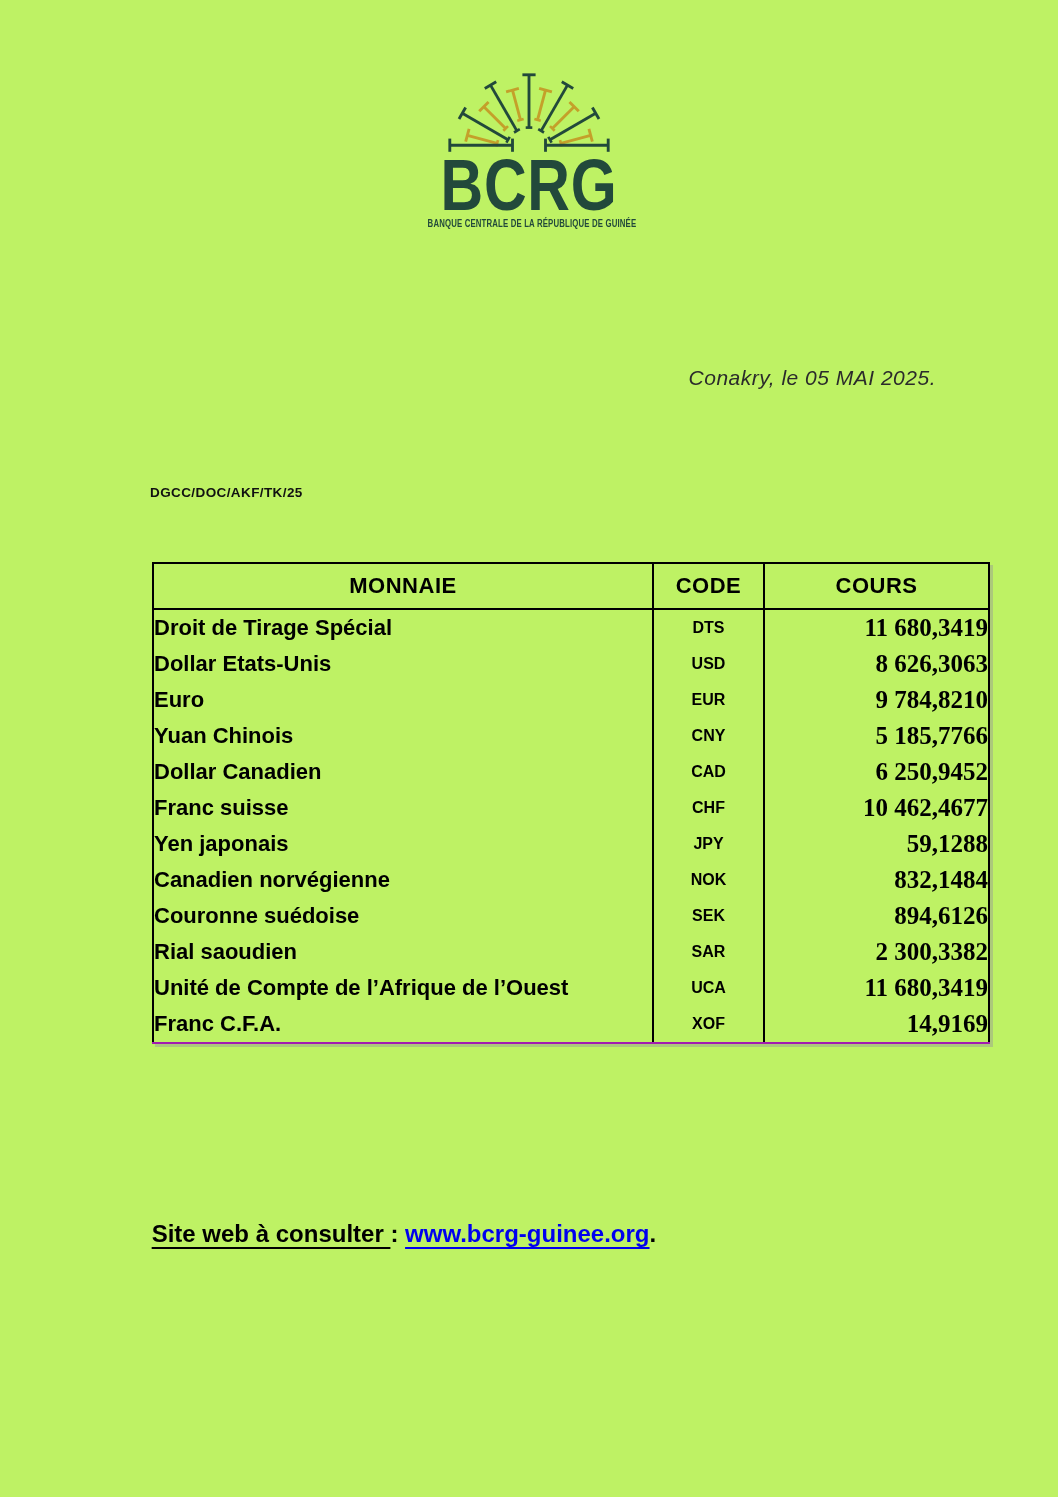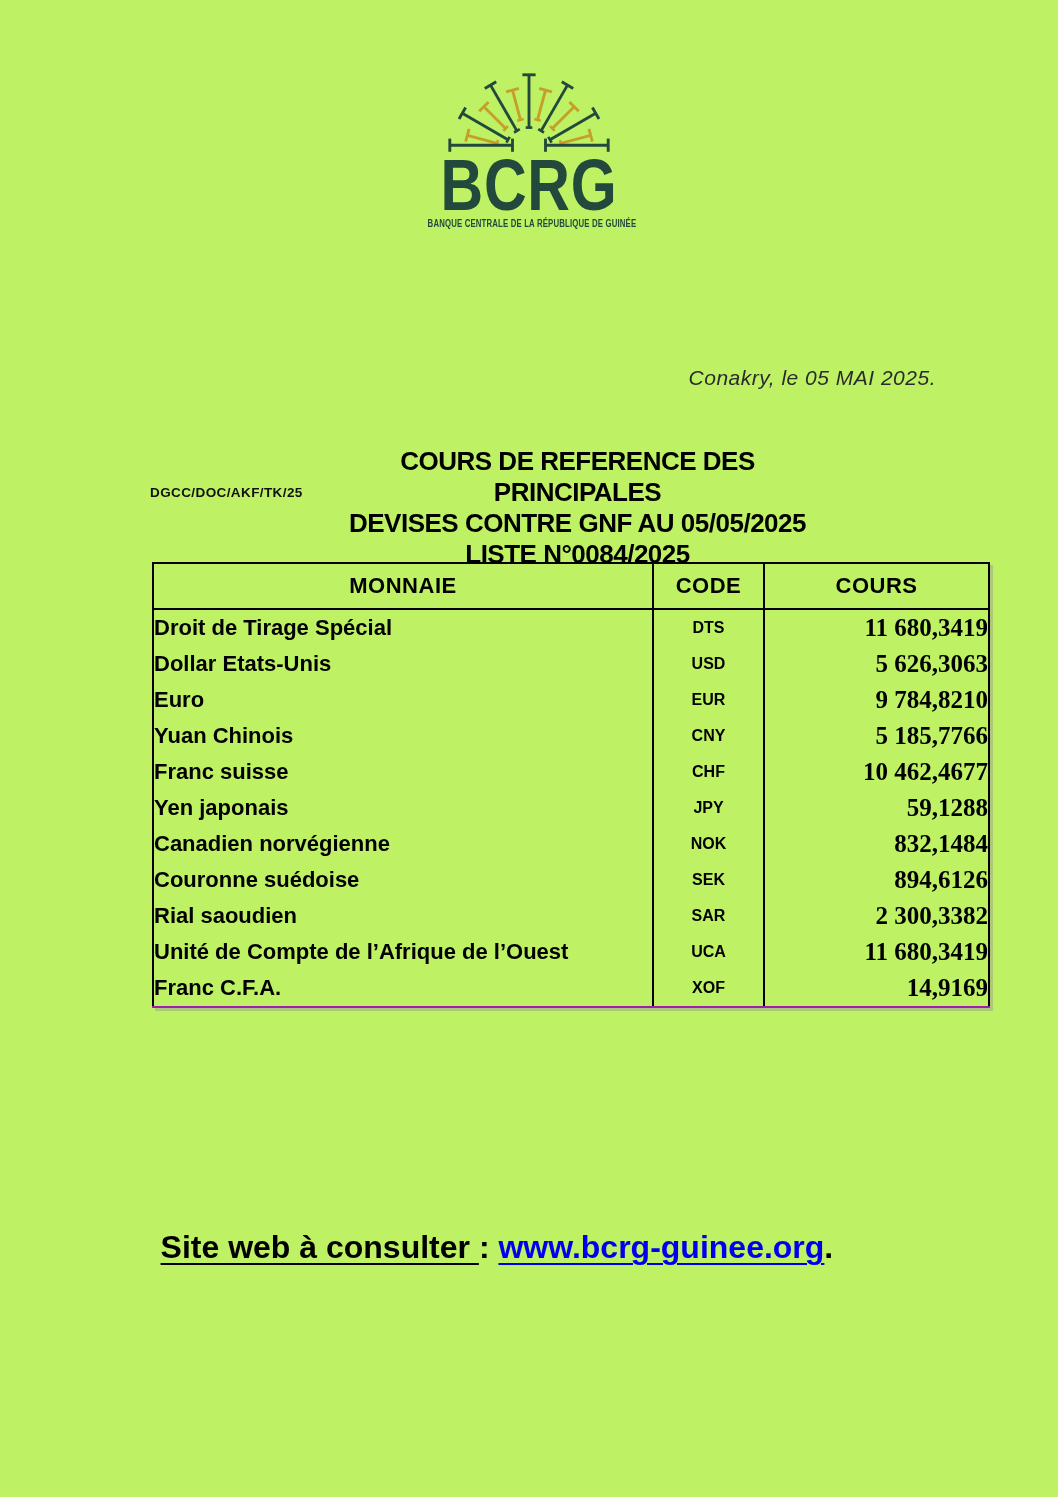--- a/index.html
+++ b/index.html
@@ -116,21 +116,21 @@
     padding-right: 8px;
     vertical-align: middle;
     white-space: nowrap;
     margin-left: 28px;
   }
 
   
   .footer-line {
     position: absolute; left: 125px; top: 1192px;
     font-weight: bold;
-    font-size: 32px;
+    font-size: 24px;
     white-space: pre;
   }
   .footer-label {
     text-decoration: underline;
     text-decoration-thickness: 2px;
     text-underline-offset: 5px;
   }
   .footer-link {
     color: #0000EE;
     text-decoration: underline;
@@ -187,25 +187,20 @@
         <line x1="147" y1="66" x2="147" y2="78" stroke="#22493B" stroke-width="2.6"></line>
       </svg>
     <div class="logo-acronym">BCRG</div>
     <div class="logo-tagline">BANQUE CENTRALE DE LA RÉPUBLIQUE DE GUINÉE</div>
   </div>
 
   <div class="date-line">Conakry, le 05 MAI 2025.</div>
 
   <div class="ref-code">DGCC/DOC/AKF/TK/25</div>
 
-  <div class="doc-title">
-    <div>COURS DE REFERENCE DES PRINCIPALES</div>
-    <div>DEVISES CONTRE GNF AU 05/05/2025</div>
-    <div>LISTE N°0084/2025</div>
-  </div>
 
   <div class="rates-table-wrap">
     <table class="rates">
       <colgroup>
         <col class="col-monnaie">
           <col class="col-code">
           <col class="col-cours">
       </colgroup>
       <thead>
         <tr>
@@ -217,35 +212,40 @@
       <tbody>
     <tr>
       <td class="c-monnaie">Droit de Tirage Spécial</td>
       <td class="c-code">DTS</td>
       <td class="c-cours">11 680,3419</td>
     </tr>
 
     <tr>
       <td class="c-monnaie">Dollar Etats-Unis</td>
       <td class="c-code">USD</td>
-      <td class="c-cours">5 626,3063</td>
+      <td class="c-cours">8 626,3063</td>
     </tr>
 
     <tr>
       <td class="c-monnaie">Euro</td>
       <td class="c-code">EUR</td>
       <td class="c-cours">9 784,8210</td>
     </tr>
 
     <tr>
       <td class="c-monnaie">Yuan Chinois</td>
       <td class="c-code">CNY</td>
       <td class="c-cours">5 185,7766</td>
     </tr>
 
+    <tr>
+      <td class="c-monnaie">Dollar Canadien</td>
+      <td class="c-code">CAD</td>
+      <td class="c-cours">6 250,9452</td>
+    </tr>
 
 
     <tr>
       <td class="c-monnaie">Franc suisse</td>
       <td class="c-code">CHF</td>
       <td class="c-cours">10 462,4677</td>
     </tr>
 
     <tr>
       <td class="c-monnaie">Yen japonais</td>

